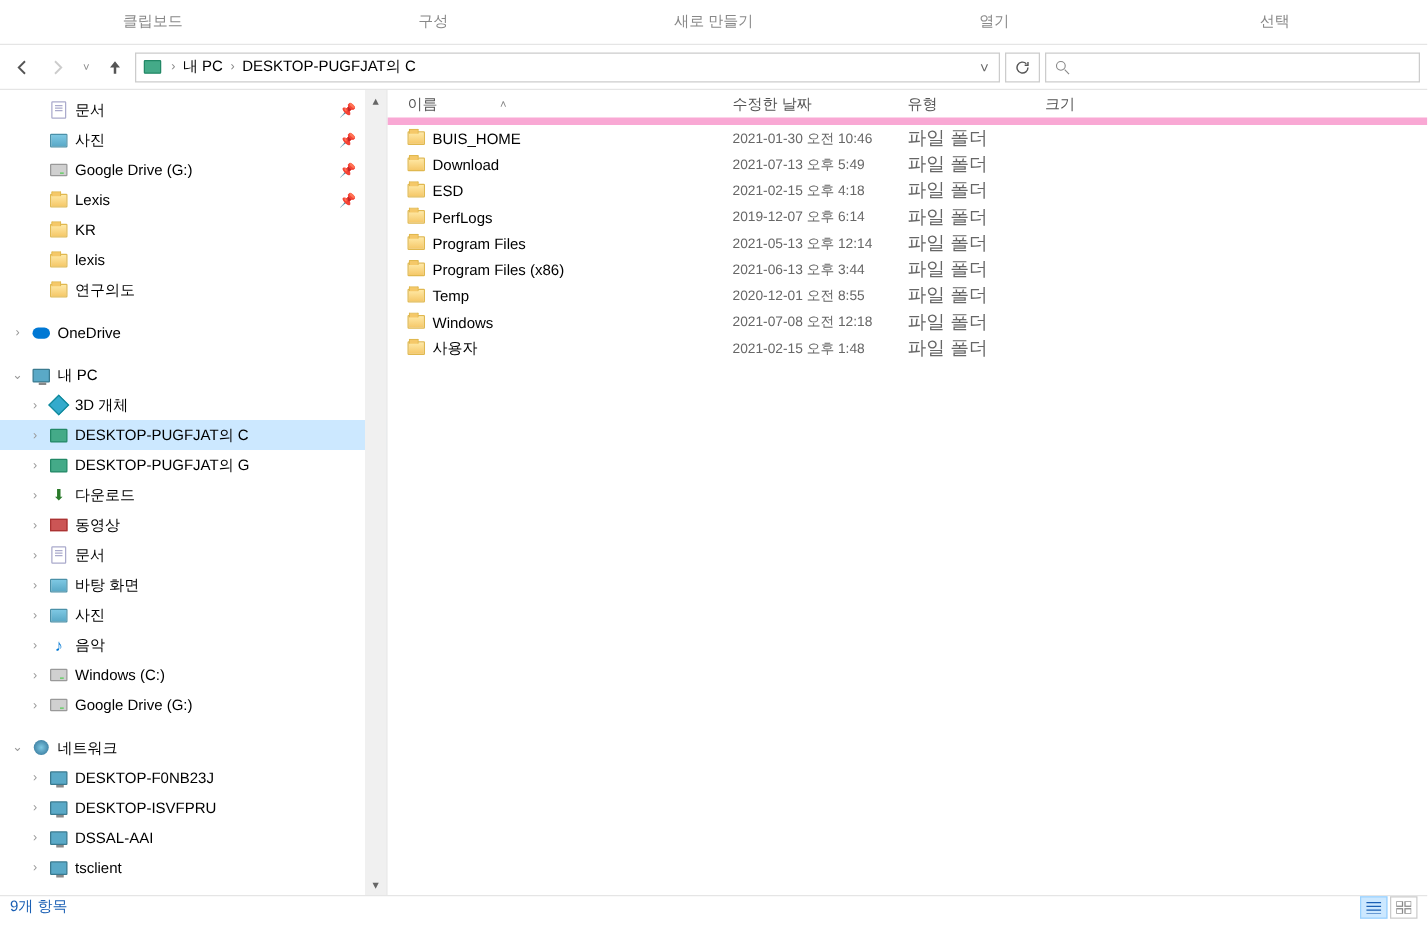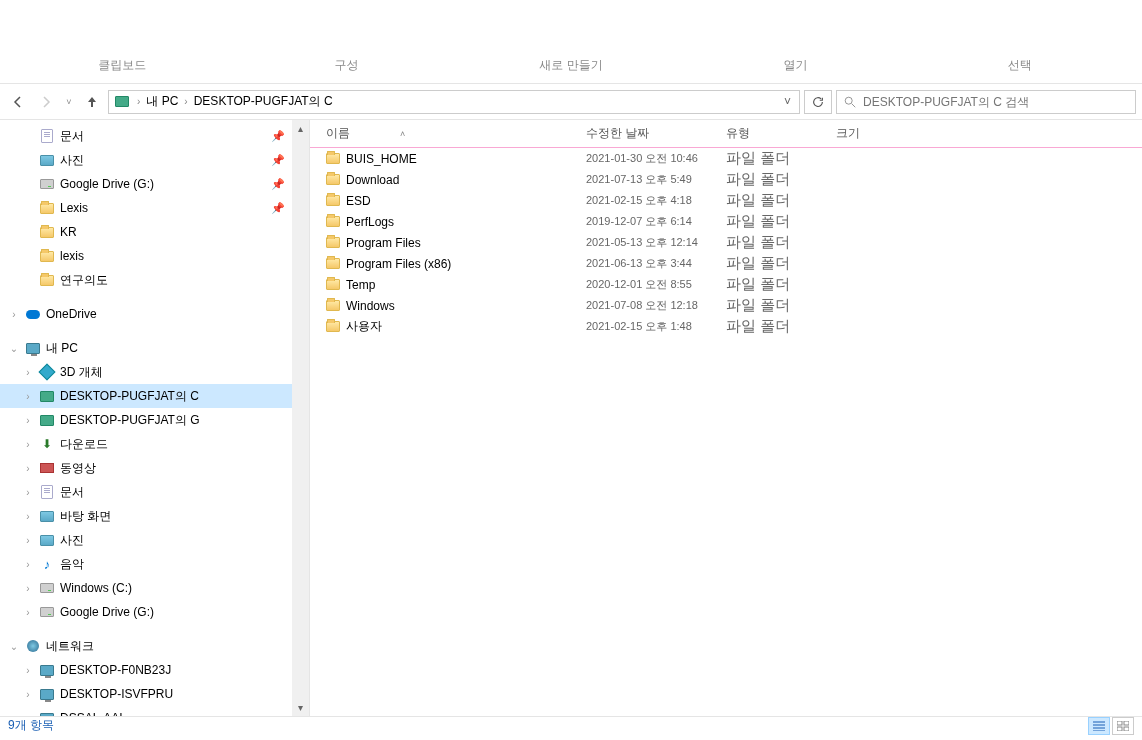--- a/index.html
+++ b/index.html
@@ -1,19 +1,19 @@
 <!DOCTYPE html>
 <html><head>
 <meta charset="utf-8">
 <style>
 * { margin: 0; padding: 0; box-sizing: border-box; font-family: "Segoe UI", "Malgun Gothic", sans-serif; font-size: 12px; }
 body { background: #fff; width: 1142px; height: 740px; overflow: hidden; display: flex; flex-direction: column; }
 
 
-.ribbon-tabs { height: 36px; display: flex; align-items: center; border-bottom: 1px solid #e5e5e5; color: #888; font-size: 11px; padding: 0 10px; margin-top: 48px; }
+.ribbon-tabs { height: 36px; display: flex; align-items: center; border-bottom: 1px solid #e5e5e5; color: #888; font-size: 11px; padding: 0 10px; }
 .ribbon-tabs span { flex: 1; text-align: center; }
 
 
 .addr-row { height: 36px; display: flex; align-items: center; border-bottom: 1px solid #e5e5e5; padding: 0 6px; gap: 4px; }
 .nav-btn { width: 24px; height: 24px; display: flex; align-items: center; justify-content: center; color: #555; cursor: pointer; }
 .nav-btn.disabled { color: #ccc; }
 .addr-box { flex: 1; height: 24px; border: 1px solid #ccc; display: flex; align-items: center; padding: 0 4px; gap: 6px; }
 .crumb { color: #000; cursor: pointer; }
 .crumb-sep { color: #888; font-size: 10px; }
 .addr-drop { margin-left: auto; color: #666; cursor: pointer; padding: 0 4px;}
@@ -31,21 +31,21 @@
 .expander { width: 12px; font-size: 10px; color: #999; text-align:center;}
 .tree-icon { width: 18px; height: 16px; display: flex; align-items: center; justify-content: center; }
 .tree-label { color: #000; white-space: nowrap; }
 .pin { position:absolute; right: 24px; color: #7a7a7a; font-size: 11px;}
 .indent-1 { padding-left: 22px; }
 .indent-2 { padding-left: 22px; }
 .spacer { height: 10px; }
 
 
 .content { flex: 1; display: flex; flex-direction: column; }
-.col-headers { height: 28px; display: flex; align-items: center; border-bottom: 1px solid #f9a8d4; color: #555; padding-left: 16px;}
+.col-headers { height: 28px; display: flex; align-items: center; border-bottom: 6px solid #f9a8d4; color: #555; padding-left: 16px;}
 .col-name { width: 260px; display:flex; align-items:center; gap:50px;}
 .col-date { width: 140px; }
 .col-type { width: 110px; }
 .col-size { width: 80px; }
 .sort-ind { font-size: 9px; color: #888;}
 .file-row { height: 21px; display: flex; align-items: center; padding-left: 16px; cursor: pointer; }
 .file-icon { width: 20px; display:flex; align-items:center;}
 .file-name { width: 240px; color: #000; }
 .file-date { width: 140px; color: #666; font-size: 11px;}
 .file-type { width: 110px; color: #666; font-size: 15px;}
@@ -117,21 +117,20 @@
   <div class="refresh-box">
     <svg width="14" height="14" viewBox="0 0 16 16">
         <path d="M13 8 A5 5 0 1 1 11.5 4.5 M13 3 L13 6 L10 6" stroke="#555" stroke-width="1.3" fill="none"></path>
       </svg>
   </div>
   <div class="search-box">
     <svg width="14" height="14" viewBox="0 0 16 16">
         <circle cx="6.5" cy="6.5" r="4" stroke="#888" fill="none"></circle>
         <path d="M10 10 L14 14" stroke="#888"></path>
       </svg>
-    <input placeholder="DESKTOP-PUGFJAT의 C 검색" style="">
   </div>
 </div>
 
 <div class="main">
 
   <div class="sidebar">
     <div id="quick-list">
         <div class="tree-item indent-1">
           <span class="expander"></span>
           <span class="tree-icon">

